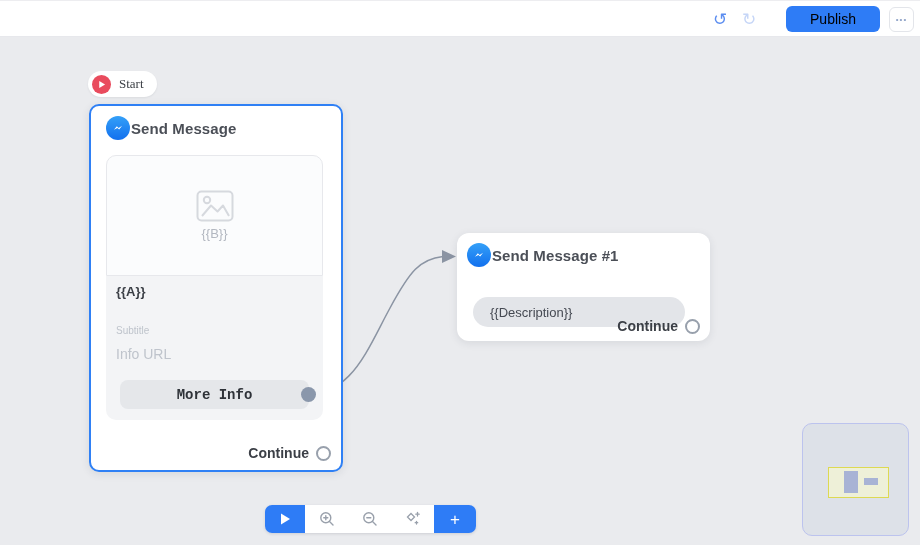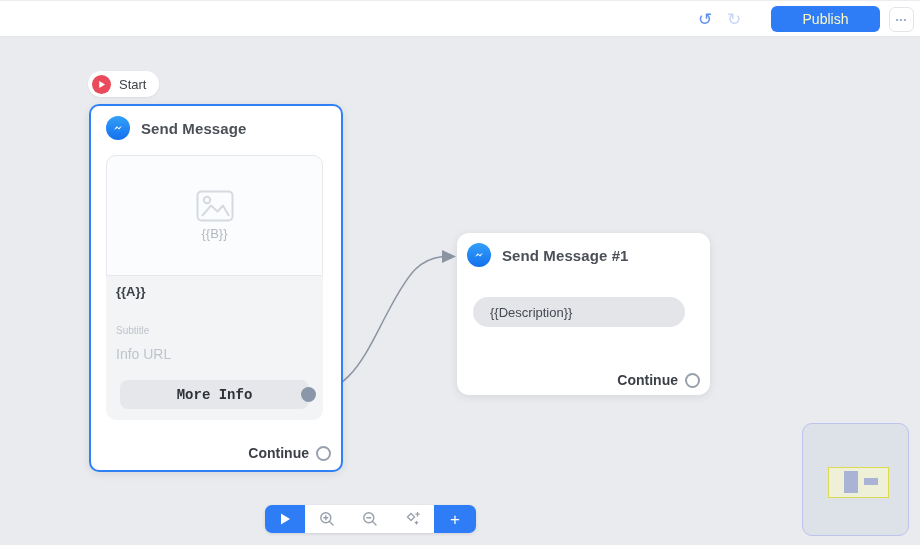--- a/index.html
+++ b/index.html
@@ -24,22 +24,22 @@
     display: flex; align-items: center;
   }
   .history-btn {
     width: 22px; height: 22px; display: flex; align-items: center; justify-content: center;
     font-size: 17px; line-height: 1; cursor: pointer; background: none; border: none;
     font-family: "DejaVu Sans", sans-serif;
   }
   .undo { color: #5b8df0; margin-right: 7px; }
   .redo { color: #c6d6f7; margin-right: 26px; }
   .publish-btn {
-    width: 109px; height: 26px; border: none; border-radius: 6px;
-    background: #2e7cf6; color: #fef9c3; font-size: 14px; font-weight: 500;
+    width: 94px; height: 26px; border: none; border-radius: 6px;
+    background: #2e7cf6; color: #000000; font-size: 14px; font-weight: 500;
     font-family: "Liberation Sans", sans-serif; cursor: pointer; margin-right: 9px;
   }
   .more-btn {
     width: 25px; height: 25px; border: 1px solid #e3e5ea; border-radius: 6px;
     background: #ffffff; color: #8fa3c8; font-size: 8px; letter-spacing: 1px;
     display: flex; align-items: center; justify-content: center; cursor: pointer;
     padding-top: 1px;
   }
 
   
@@ -50,38 +50,38 @@
   .start-pill {
     position: absolute; left: 88px; top: 33px; height: 26px;
     background: #ffffff; border-radius: 13px;
     display: flex; align-items: center; padding: 0 13px 0 4px;
     box-shadow: 0 1px 2px rgba(40,50,70,0.08); cursor: pointer; z-index: 10;
   }
   .start-play {
     width: 19px; height: 19px; border-radius: 50%; background: #e94b5d;
     display: flex; align-items: center; justify-content: center; margin-right: 8px;
   }
-  .start-label { font-size: 13px; color: #3e4248; }
+  .start-label { font-size: 13px; color: #3e4248; font-family: Liberation Serif, serif; }
 
   
   .node {
     position: absolute; background: #ffffff; border-radius: 10px;
     box-shadow: 0 2px 8px rgba(40,50,70,0.10); z-index: 10;
   }
   .node-1 { left: 89px; top: 66px; width: 254px; height: 368px; border: 2px solid #2f80f5; }
-  .node-2 { left: 457px; top: 195px; width: 253px; height: 162px; border-radius: 12px; }
+  .node-2 { left: 457px; top: 195px; width: 253px; height: 108px; border-radius: 12px; }
 
   .node-header { position: absolute; left: 0; top: 0; right: 0; height: 44px; display: flex; align-items: center; padding-left: 15px; }
   .node-2 .node-header { padding-left: 10px; }
   .messenger-badge {
     width: 24px; height: 24px; border-radius: 50%;
     background: linear-gradient(180deg, #34a0f8 0%, #1270ee 100%);
     display: flex; align-items: center; justify-content: center; flex: none;
   }
-  .node-title { margin-left: 11px; font-size: 15px; font-weight: 700; color: #4b4f57; letter-spacing: .1px; }
+  .node-title { margin-left: 1px; font-size: 15px; font-weight: 700; color: #4b4f57; letter-spacing: .1px; }
 
   
   .gallery-image-area {
     position: absolute; left: 15px; top: 49px; width: 217px; height: 121px;
     background: #fbfcfd; border: 1px solid #e7e8ec; border-radius: 10px 10px 0 0;
     display: flex; flex-direction: column; align-items: center; justify-content: center;
     cursor: pointer;
   }
   .image-ph-label { font-size: 13px; color: #b3b8c1; margin-top: 4px; }
   .gallery-body {

